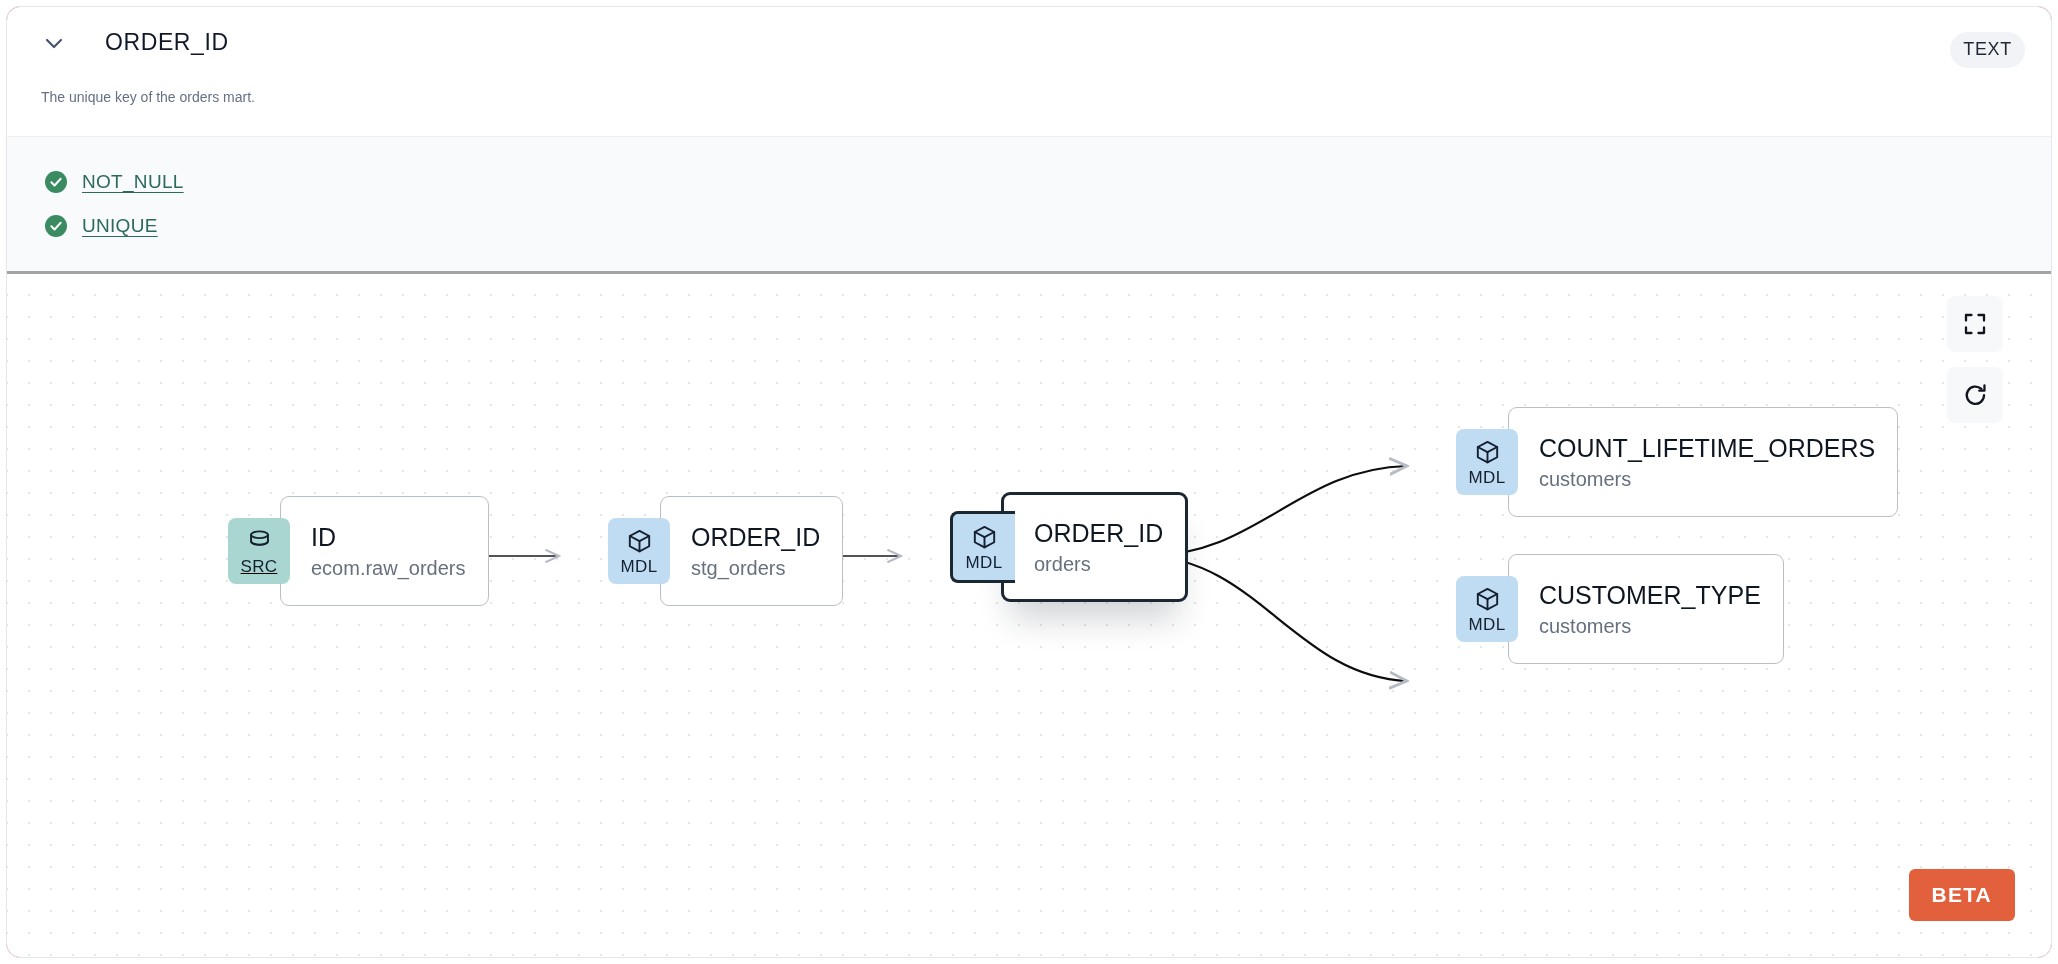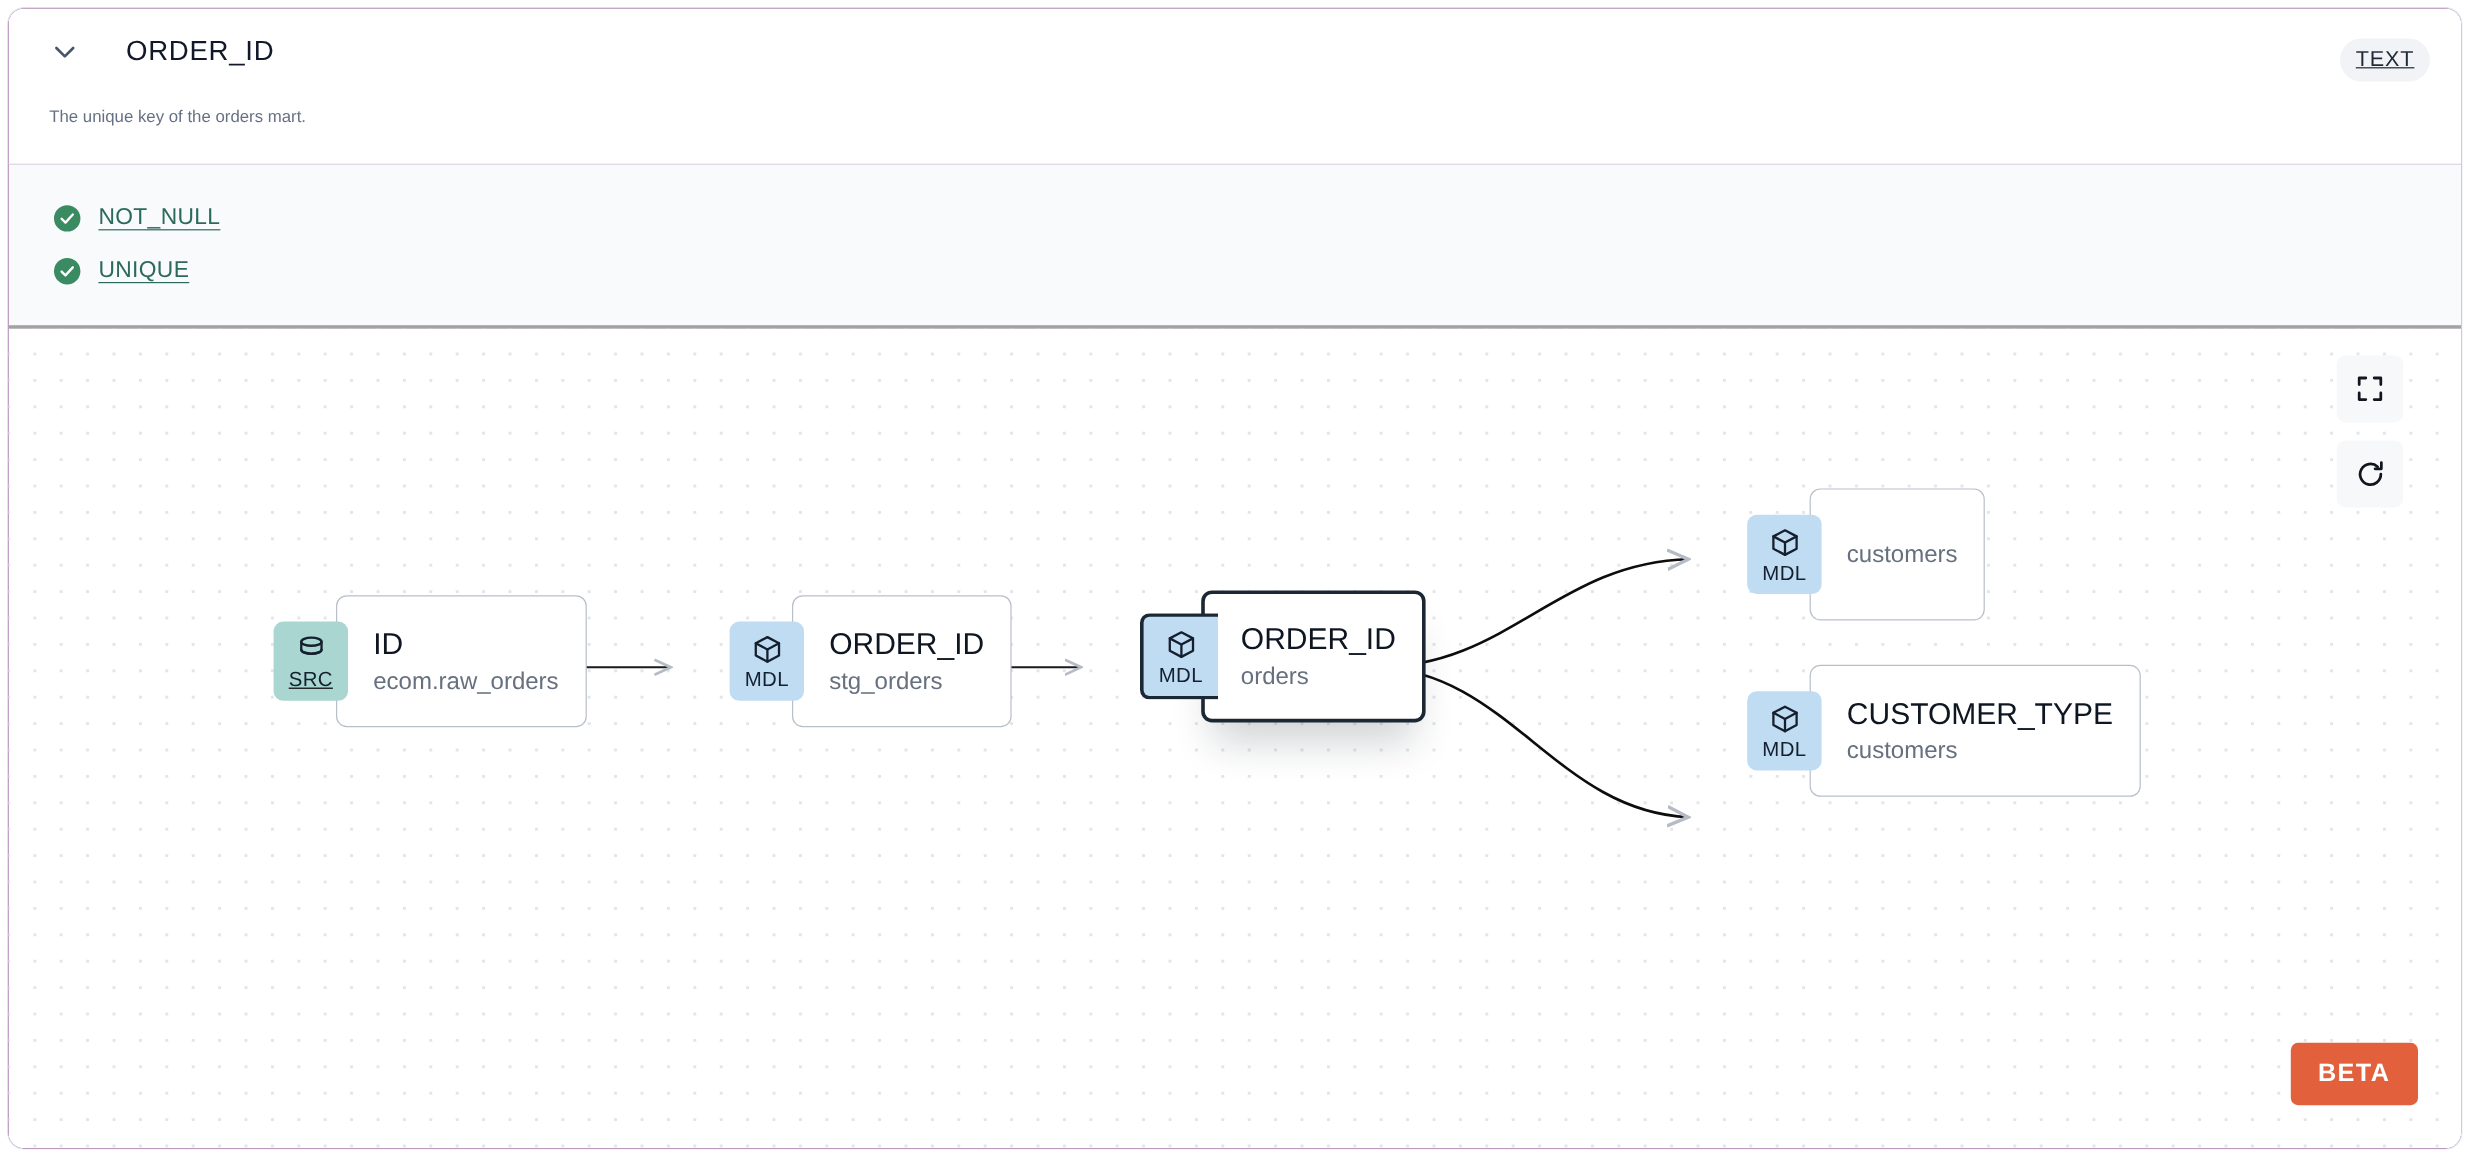--- a/index.html
+++ b/index.html
@@ -19,21 +19,21 @@
     background: #ffffff;
   }
 
   
   .panel {
     position: absolute;
     left: 6px;
     top: 6px;
     width: 2046px;
     height: 952px;
-    background: #701a75;
+    background: #be185d;
     border: 1px solid #e4e7ec;
     border-radius: 14px;
     overflow: hidden;
   }
 
   
   .header-sec {
     position: relative;
     height: 130px;
     background: #ffffff;
@@ -80,21 +80,20 @@
   .type-badge {
     position: absolute;
     right: 26px;
     top: 25px;
     background: #f1f3f6;
     color: #1f2937;
     font-size: 18px;
     letter-spacing: 0.7px;
     padding: 7px 13px 8px;
     border-radius: 18px;
-    text-decoration: underline;
   }
 
   
   .tests-sec {
     position: relative;
     height: 137px;
     background: #f8fafc;
     border-bottom: 3px solid #a3a3a3;
     padding-top: 23px;
   }
@@ -373,20 +372,21 @@
       <div class="node" style="left:1403px; top:133px;">
         <div class="node-badge mdl">
           <svg width="27" height="27" viewBox="0 0 24 24" fill="none" stroke="#15202e" stroke-width="1.7" stroke-linecap="round" stroke-linejoin="round">
             <path d="M12 2.6 L20.6 7.1 L20.6 16.2 L12 20.8 L3.4 16.2 L3.4 7.1 Z"></path>
             <path d="M3.4 7.1 L12 11.7 L20.6 7.1"></path>
             <path d="M12 11.7 L12 20.8"></path>
           </svg>
           <span class="badge-text">MDL</span>
         </div>
         <div class="node-card">
+          <span class="node-name">COUNT_LIFETIME_ORDERS</span>
           <span class="node-sub">customers</span>
         </div>
       </div>
 
       <div class="node" style="left:1403px; top:280px;">
         <div class="node-badge mdl">
           <svg width="27" height="27" viewBox="0 0 24 24" fill="none" stroke="#15202e" stroke-width="1.7" stroke-linecap="round" stroke-linejoin="round">
             <path d="M12 2.6 L20.6 7.1 L20.6 16.2 L12 20.8 L3.4 16.2 L3.4 7.1 Z"></path>
             <path d="M3.4 7.1 L12 11.7 L20.6 7.1"></path>
             <path d="M12 11.7 L12 20.8"></path>

